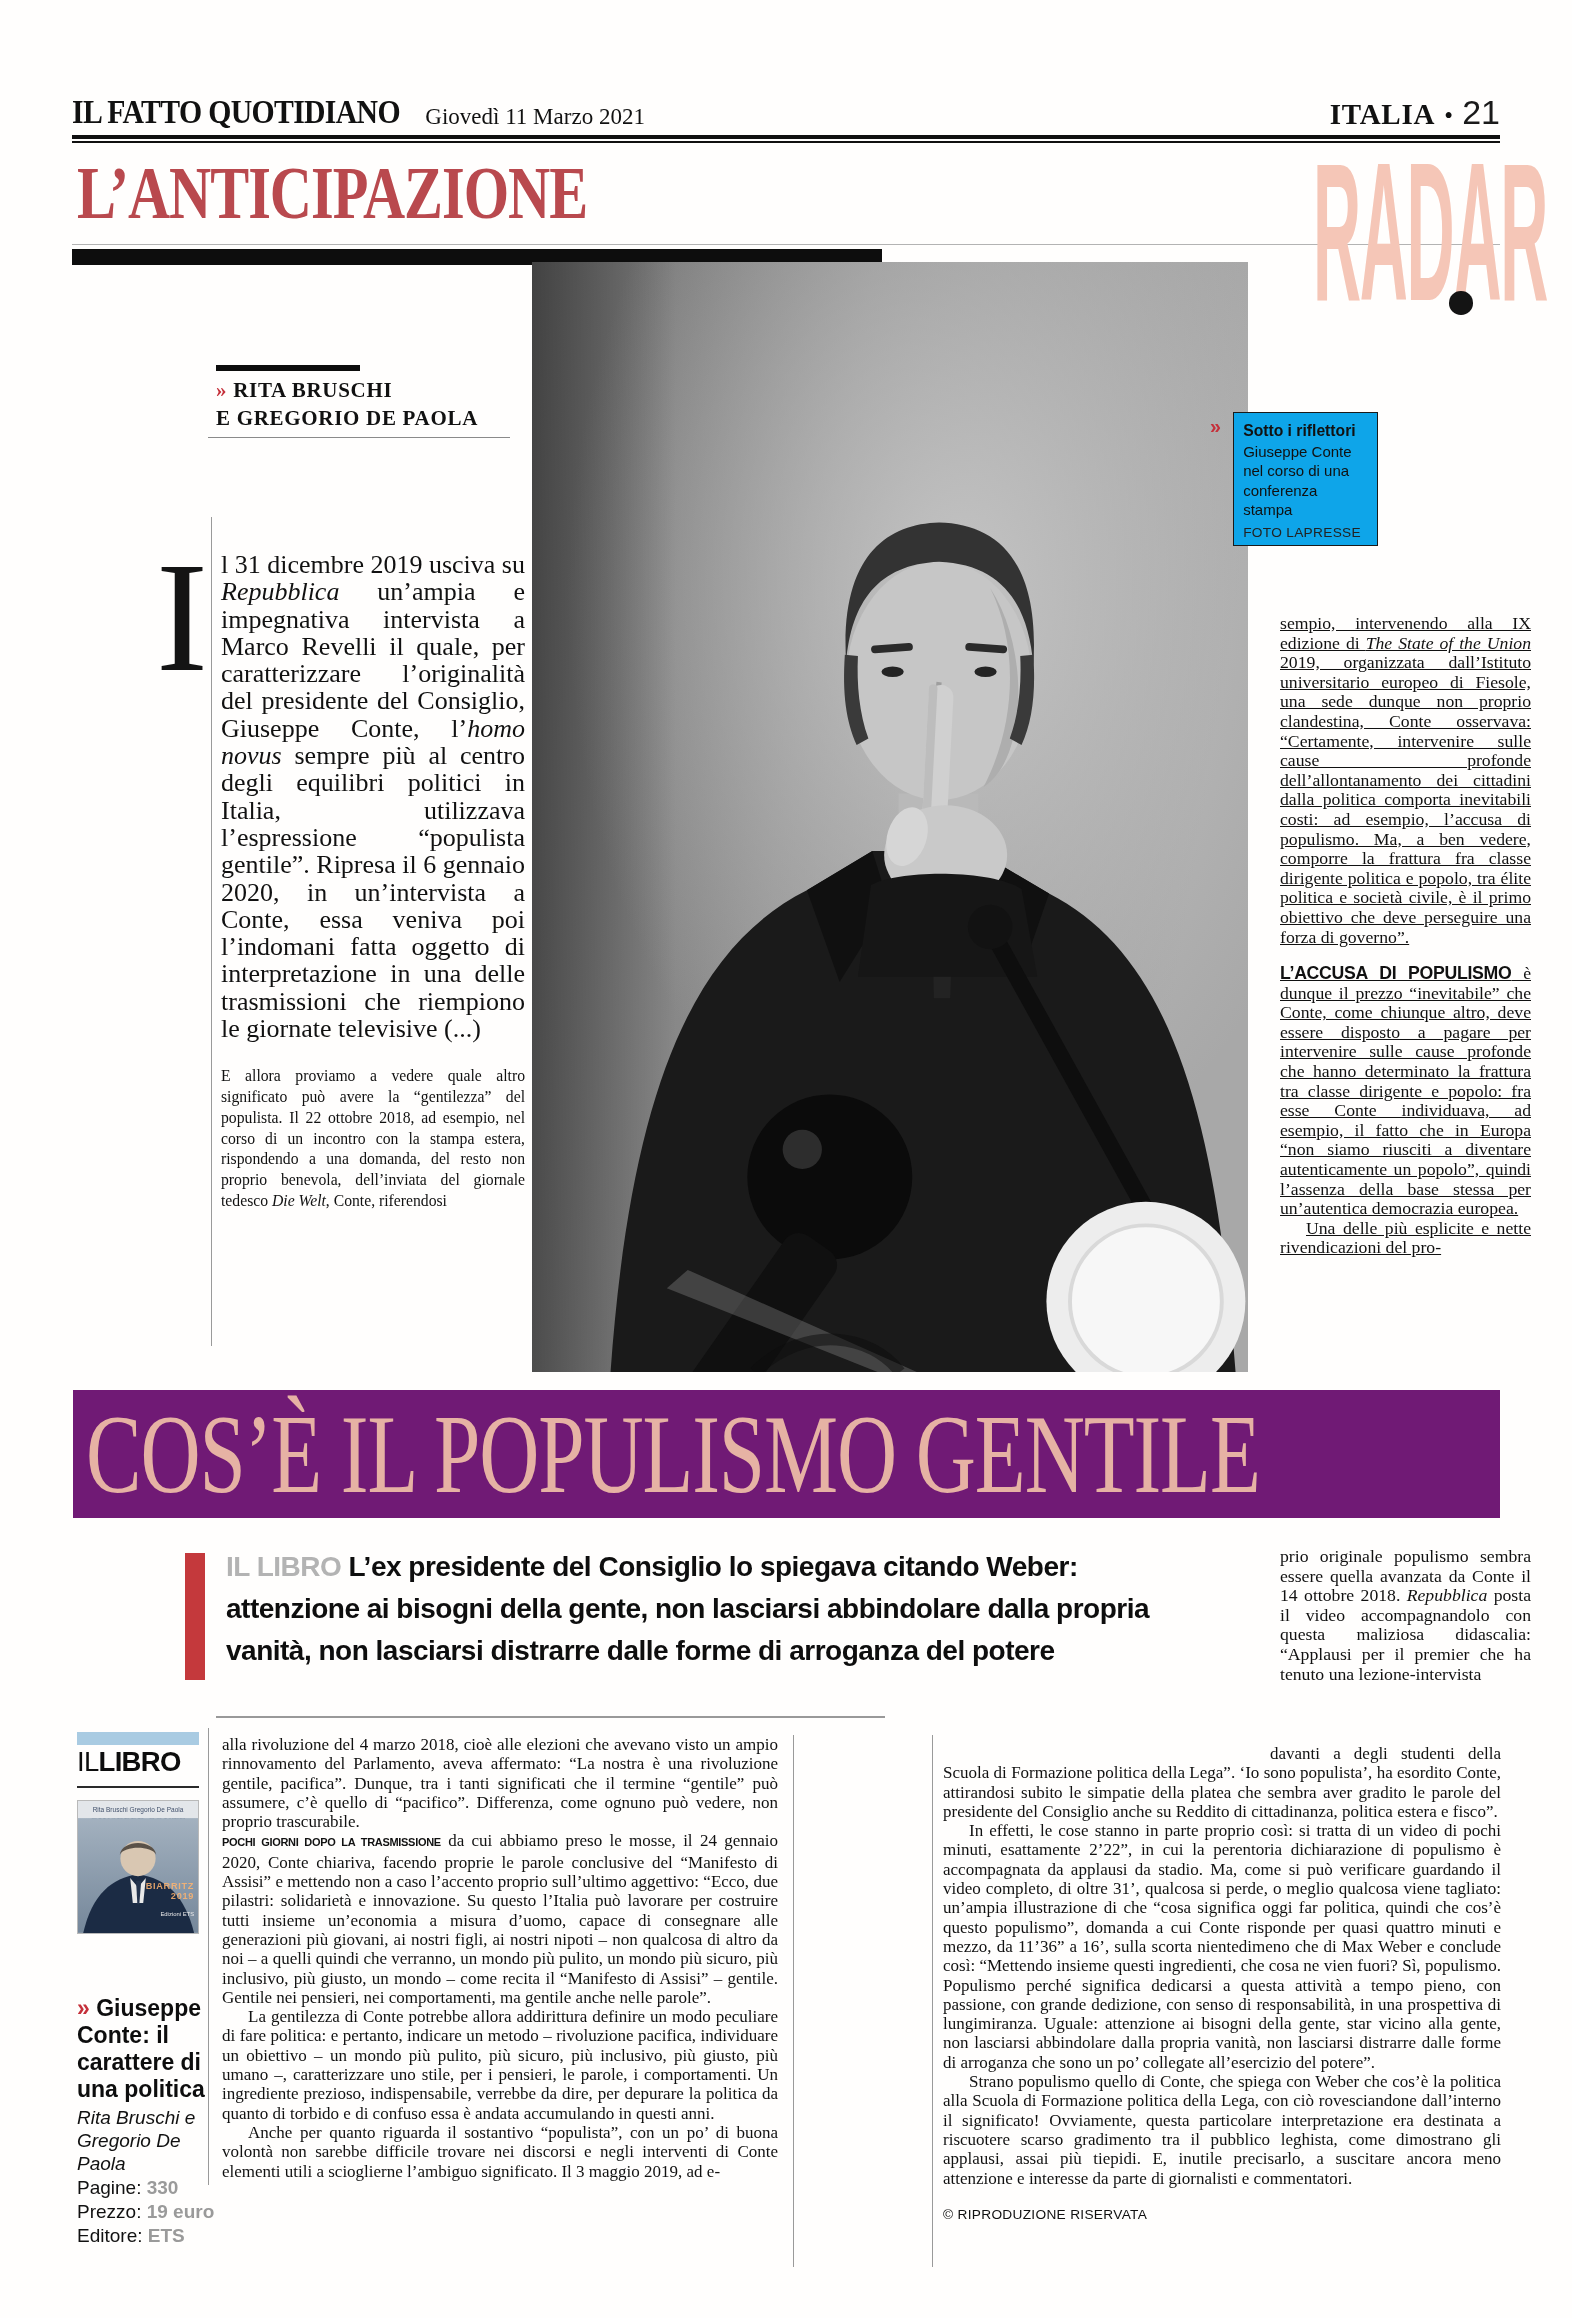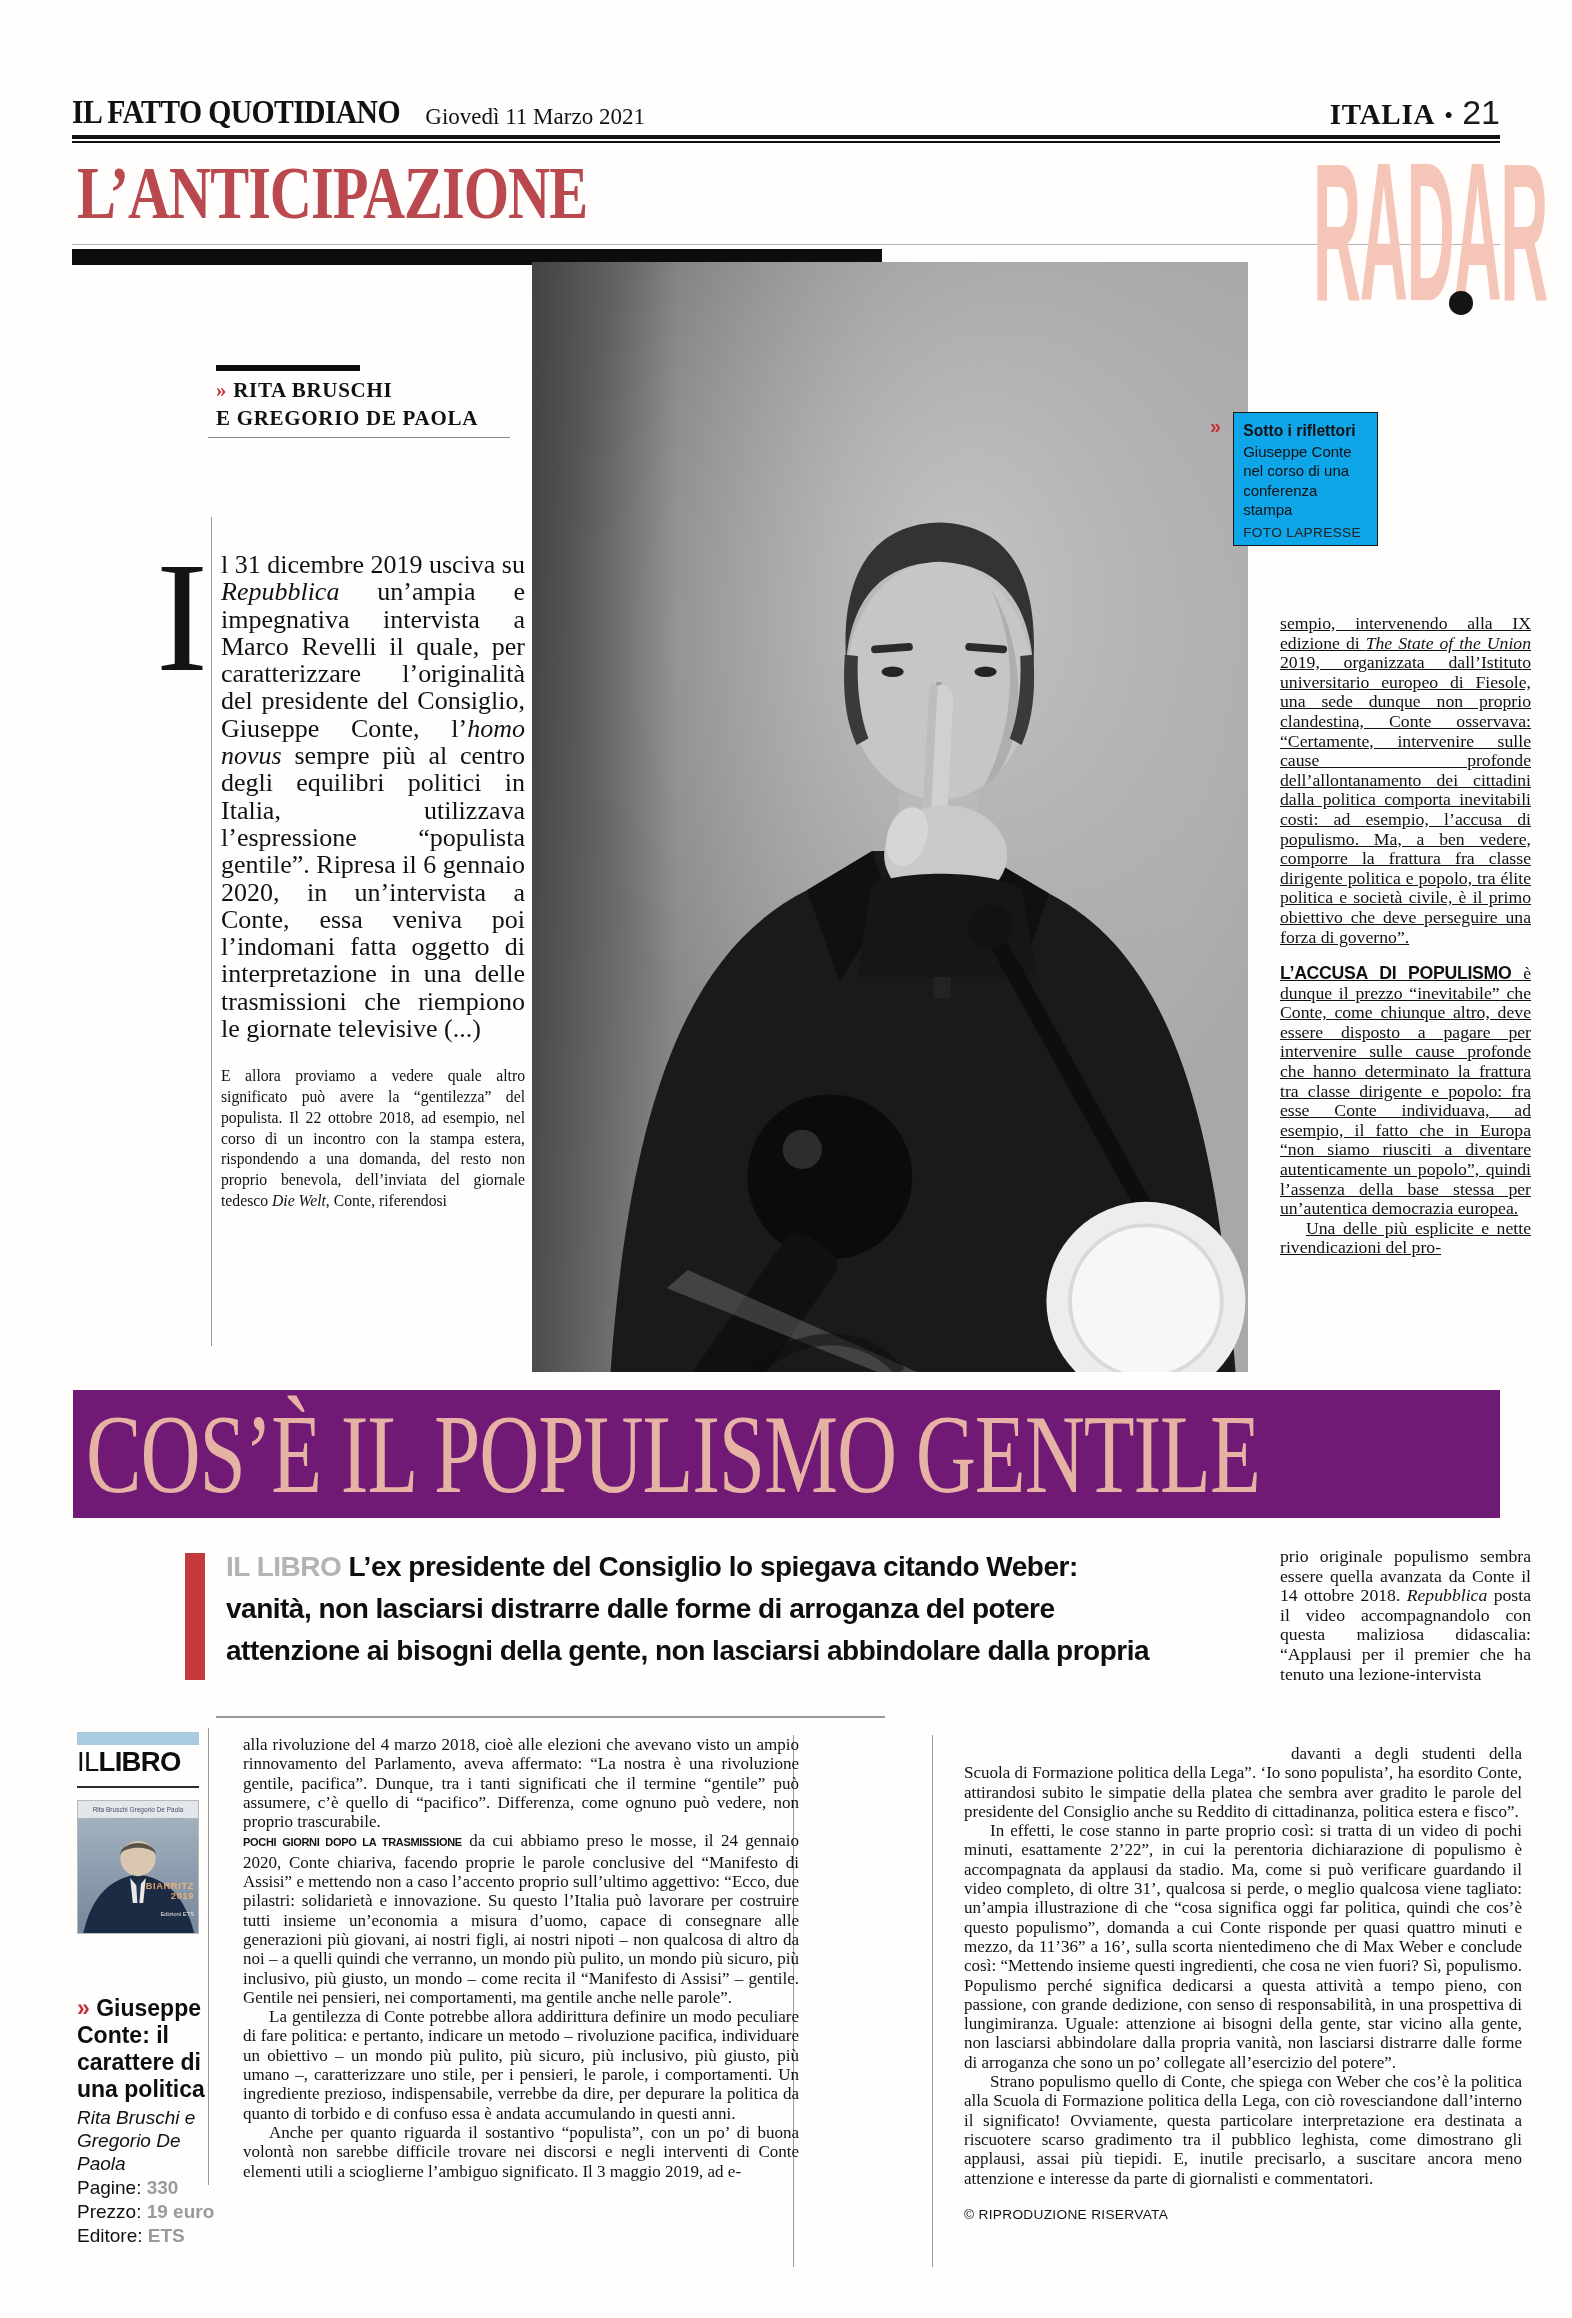--- a/index.html
+++ b/index.html
@@ -93,21 +93,21 @@
               font-weight:bold;font-size:9.2px;line-height:1.1;color:rgba(255,180,110,.85);letter-spacing:0.7px;}
   .cv-pub{position:absolute;right:3.9px;top:110px;font-family:"Liberation Sans",sans-serif;font-size:5.9px;color:#e8e8e8;}
   .sb-info{left:77px;top:1995px;width:140px;font-family:"Liberation Sans",sans-serif;}
   .sb-title{font-size:23px;font-weight:bold;line-height:1.18;color:#0d0d0d;}
   .sb-authors{font-size:19px;font-style:italic;line-height:1.22;margin-top:2.6px;}
   .sb-field{font-size:19px;line-height:1.28;}
   .sb-val{font-weight:bold;color:#9a9a9a;}
 
   
   .v-div{width:1.3px;background:#9a9a9a;}
-  .bodycol{font-size:17px;line-height:19.3px;margin-left:21px;}
+  .bodycol{font-size:17px;line-height:19.3px;}
   .bodycol p{margin:0;}
   .col1{left:222px;top:1735px;width:556px;}
   .col2{left:943px;top:1744px;width:558px;}
   .p-sp{margin-top:18.3px;}
   .lead-in2{font-family:"Liberation Sans",sans-serif;font-weight:bold;font-size:11px;letter-spacing:-0.3px;}
   .ind-top{text-indent:327px;}
   .copyright{text-align:left;margin-top:17px;font-family:"Liberation Sans",sans-serif;font-size:13.7px;letter-spacing:0.3px;}
 </style>
 </head>
 <body>
@@ -221,22 +221,22 @@
     <p class="ind">Una delle più esplicite e nette rivendicazioni del pro-</p>
   </div>
 
   <div class="abs banner">
     <span class="banner-text ser">COS’È IL POPULISMO GENTILE</span>
   </div>
 
   <div class="abs sf-bar"></div>
   <div class="abs standfirst">
     <div><span class="sf-label">IL LIBRO</span> <span>L’ex presidente del Consiglio lo spiegava citando Weber:</span></div>
+    <div>attenzione ai bisogni della gente, non lasciarsi abbindolare dalla propria</div>
     <div>vanità, non lasciarsi distrarre dalle forme di arroganza del potere</div>
-    <div>attenzione ai bisogni della gente, non lasciarsi abbindolare dalla propria</div>
   </div>
   <div class="abs sf-rule"></div>
 
   <div class="abs narrowcol just">
     <p><span>prio originale populismo sembra essere quella avanzata da Conte il 14 ottobre 2018. </span><span class="it">Repubblica</span><span> posta il video accompagnandolo con questa maliziosa didascalia: “Applausi per il premier che ha tenuto una lezione-intervista</span></p>
   </div>
 
   <div class="abs sb-blue"></div>
   <div class="abs sb-head"><span class="thin">IL</span><span class="fat">LIBRO</span></div>
   <div class="abs sb-rule"></div>

